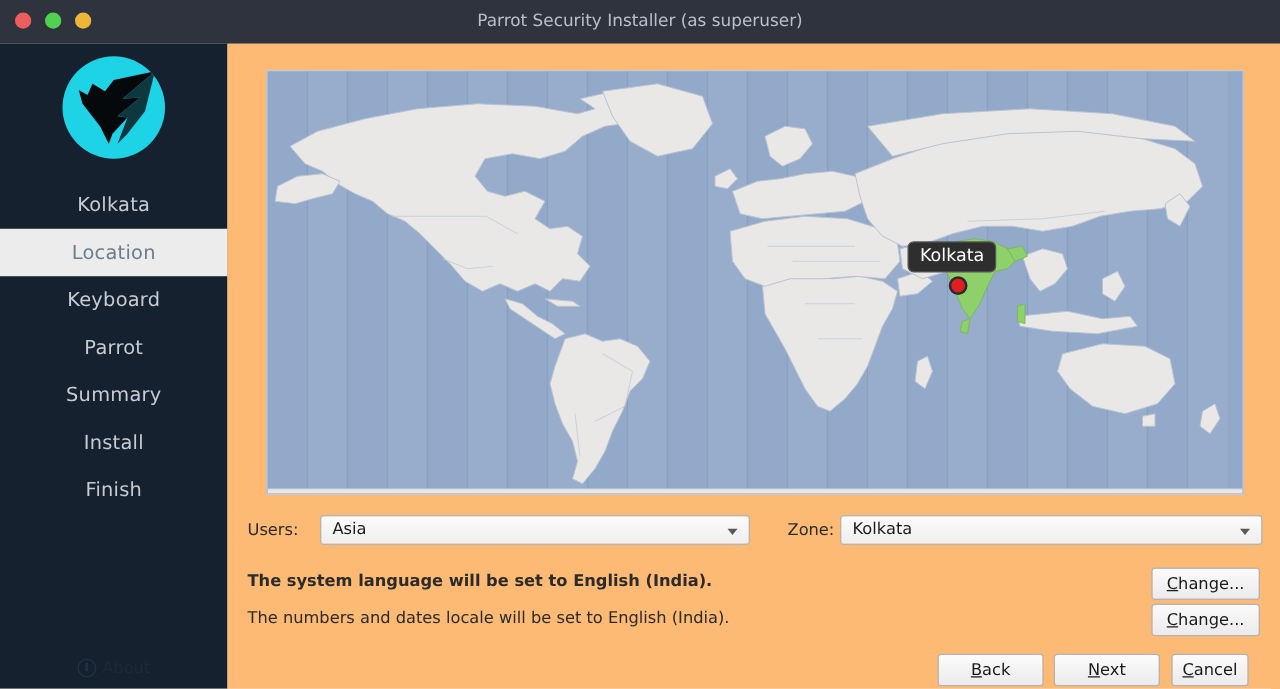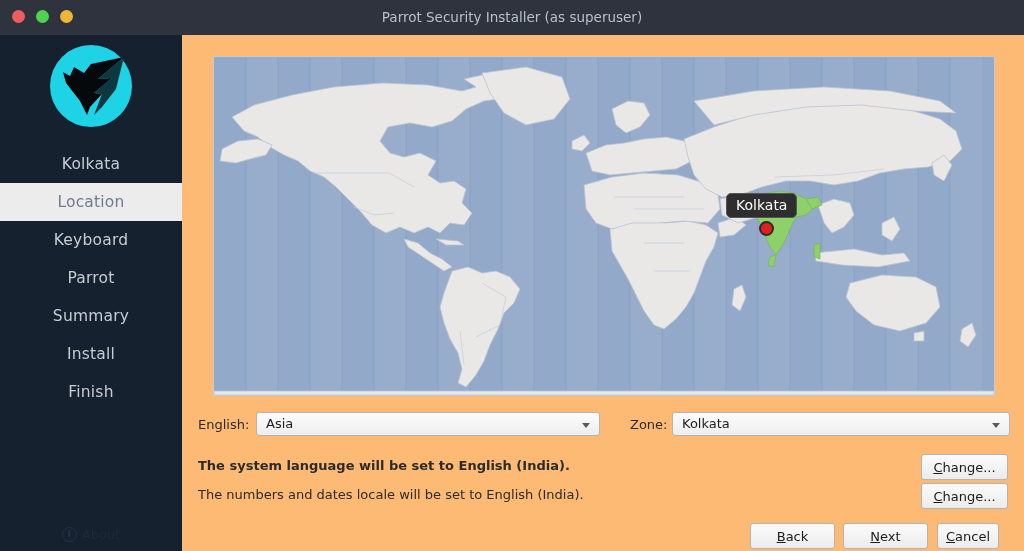--- a/index.html
+++ b/index.html
@@ -266,21 +266,21 @@
         <path class="hl" d="M600 188 L606 186 L606 202 L600 200 Z"></path>
         <path class="hl" d="M592 142 L604 140 L608 148 L598 152 Z"></path>
       </svg>
 
       <div class="tooltip">Kolkata</div>
       <div class="marker"></div>
     </div>
 
     <div class="row-selects">
 
-      <div class="lbl" id="region-label">English:</div>
+      <div class="lbl" id="region-label">Users:</div>
       <div class="combo" id="region-combo">
         <span class="val">Asia</span>
         <span class="arrow"></span>
       </div>
 
       <div class="lbl" id="zone-label">Zone:</div>
       <div class="combo" id="zone-combo">
         <span class="val">Kolkata</span>
         <span class="arrow"></span>
       </div>

